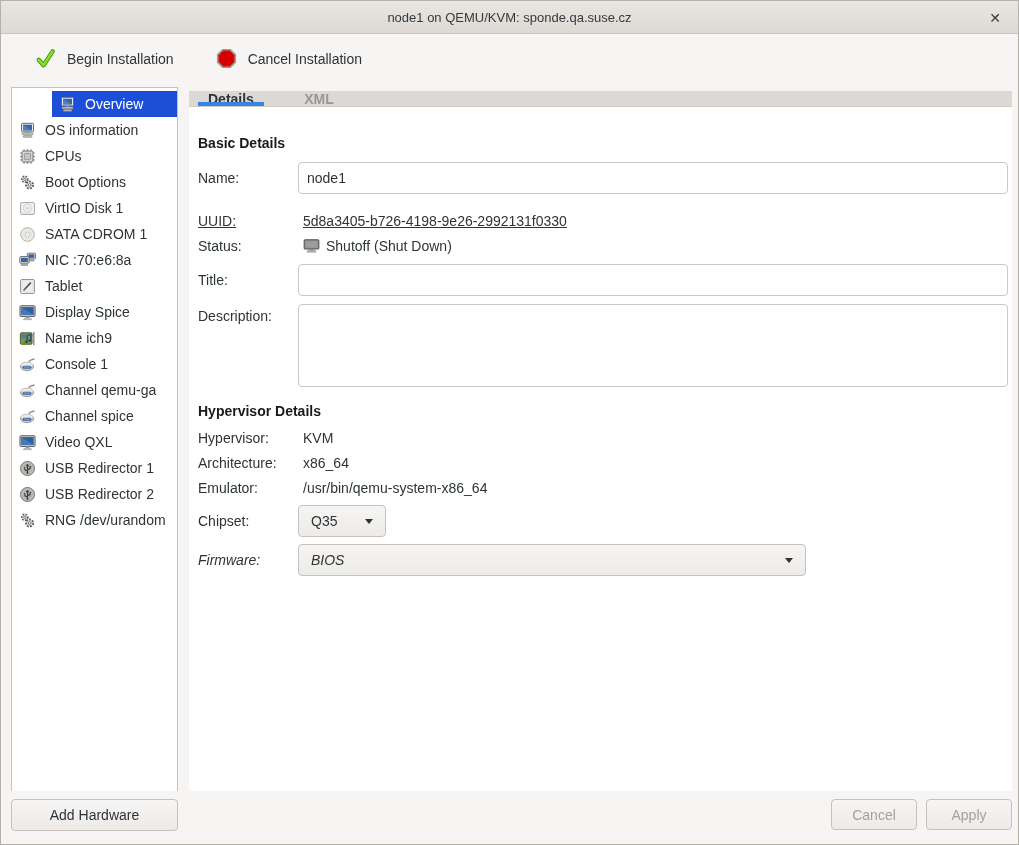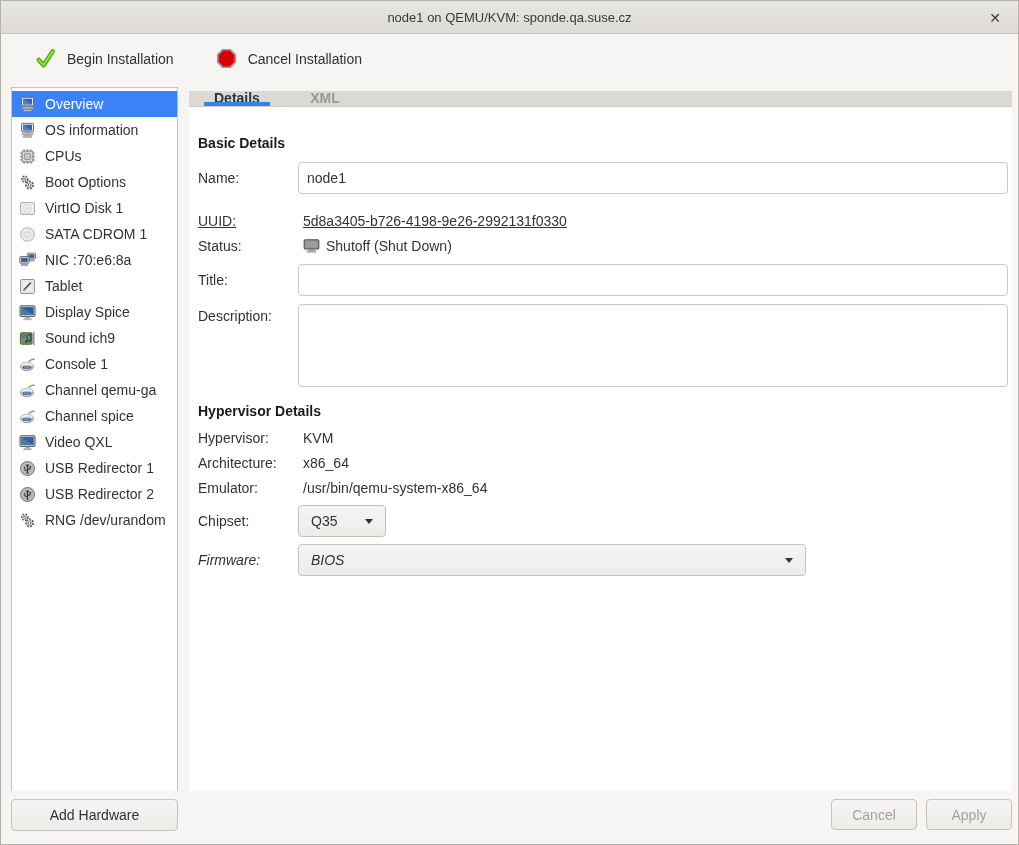--- a/index.html
+++ b/index.html
@@ -48,30 +48,30 @@
     position:absolute; left:10px; top:86px; width:167px; height:706px;
     background:#ffffff; border:1px solid #c6c1bb;
     padding-top:3px; overflow:hidden;
   }
   .side-item {
     height:26px; display:flex; align-items:center;
     padding-left:7px; gap:9px; cursor:pointer; white-space:nowrap;
   }
   .side-item .sicon { width:17px; height:17px; flex:0 0 17px; display:flex; }
   .side-item .slabel { font-size:14px; }
-  .side-item.selected { background:#3b82f6; color:#ffffff; }
+  .side-item.selected { background:#1d4ed8; color:#ffffff;margin-left:40px; }
   
   .main {
     position:absolute; left:188px; top:90px; width:823px; height:701px;
     background:#ffffff;
   }
   .tab-bar {
     position:absolute; left:0; top:0; width:100%; height:16px;
     background:#dcd9d4; border-bottom:1px solid #cfcac4;
-    display:flex; padding-left:15px;align-items:flex-end;
+    display:flex; padding-left:9px;
   }
   .tab {
     position:relative; padding:0 10px; margin-right:24px;
     display:flex; align-items:center; font-weight:700; font-size:14px;
     color:#9b9893; cursor:pointer; min-width:62px; justify-content:center;
   }
   .tab.active { color:#2e3436; }
   .tab.active::after {
     content:""; position:absolute; left:0; right:0; bottom:0; height:4px;
     background:#3584e4;
@@ -276,21 +276,21 @@
             <rect x="1.4" y="2.8" width="11.6" height="11.4" rx="1" fill="#7c9a3e" stroke="#4c611f"></rect>
             <rect x="2.6" y="4" width="4.2" height="4.6" fill="#5578a8"></rect>
             <path d="M8.2 11.6 V5.4 l3.6-1 v6.2" stroke="#24497e" stroke-width="1.3" fill="none"></path>
             <ellipse cx="7.2" cy="11.7" rx="1.5" ry="1.2" fill="#24497e"></ellipse>
             <ellipse cx="10.8" cy="10.7" rx="1.5" ry="1.2" fill="#24497e"></ellipse>
             <rect x="14" y="1.8" width="1.6" height="13.4" fill="#9a9996"></rect>
             <rect x="13.1" y="3.6" width="0.9" height="2.4" fill="#9a9996"></rect>
             <rect x="13.1" y="10.6" width="0.9" height="2.4" fill="#9a9996"></rect>
           </svg>
         </span>
-        <span class="slabel">Sound ich9</span>
+        <span class="slabel">Name ich9</span>
       </div>
       <div class="side-item">
         <span class="sicon">
           <svg viewBox="0 0 17 17" width="17" height="17">
             <path d="M9.5 5.5 Q12 3.5 15.5 3" stroke="#8a8a88" stroke-width="1.3" fill="none"></path>
             <ellipse cx="8" cy="10.6" rx="6.6" ry="4.1" fill="#cfcdc9" stroke="#8a8a88" stroke-width="0.8"></ellipse>
             <ellipse cx="8" cy="9.4" rx="6.2" ry="3.3" fill="#eceae8" stroke="#aaa7a2" stroke-width="0.6"></ellipse>
             <rect x="3.8" y="10" width="8.4" height="2.4" rx="1.2" fill="#4377b5" stroke="#2a4f86" stroke-width="0.5"></rect>
             <g fill="#cfe0f2">
               <circle cx="5.3" cy="10.8" r="0.42"></circle>

